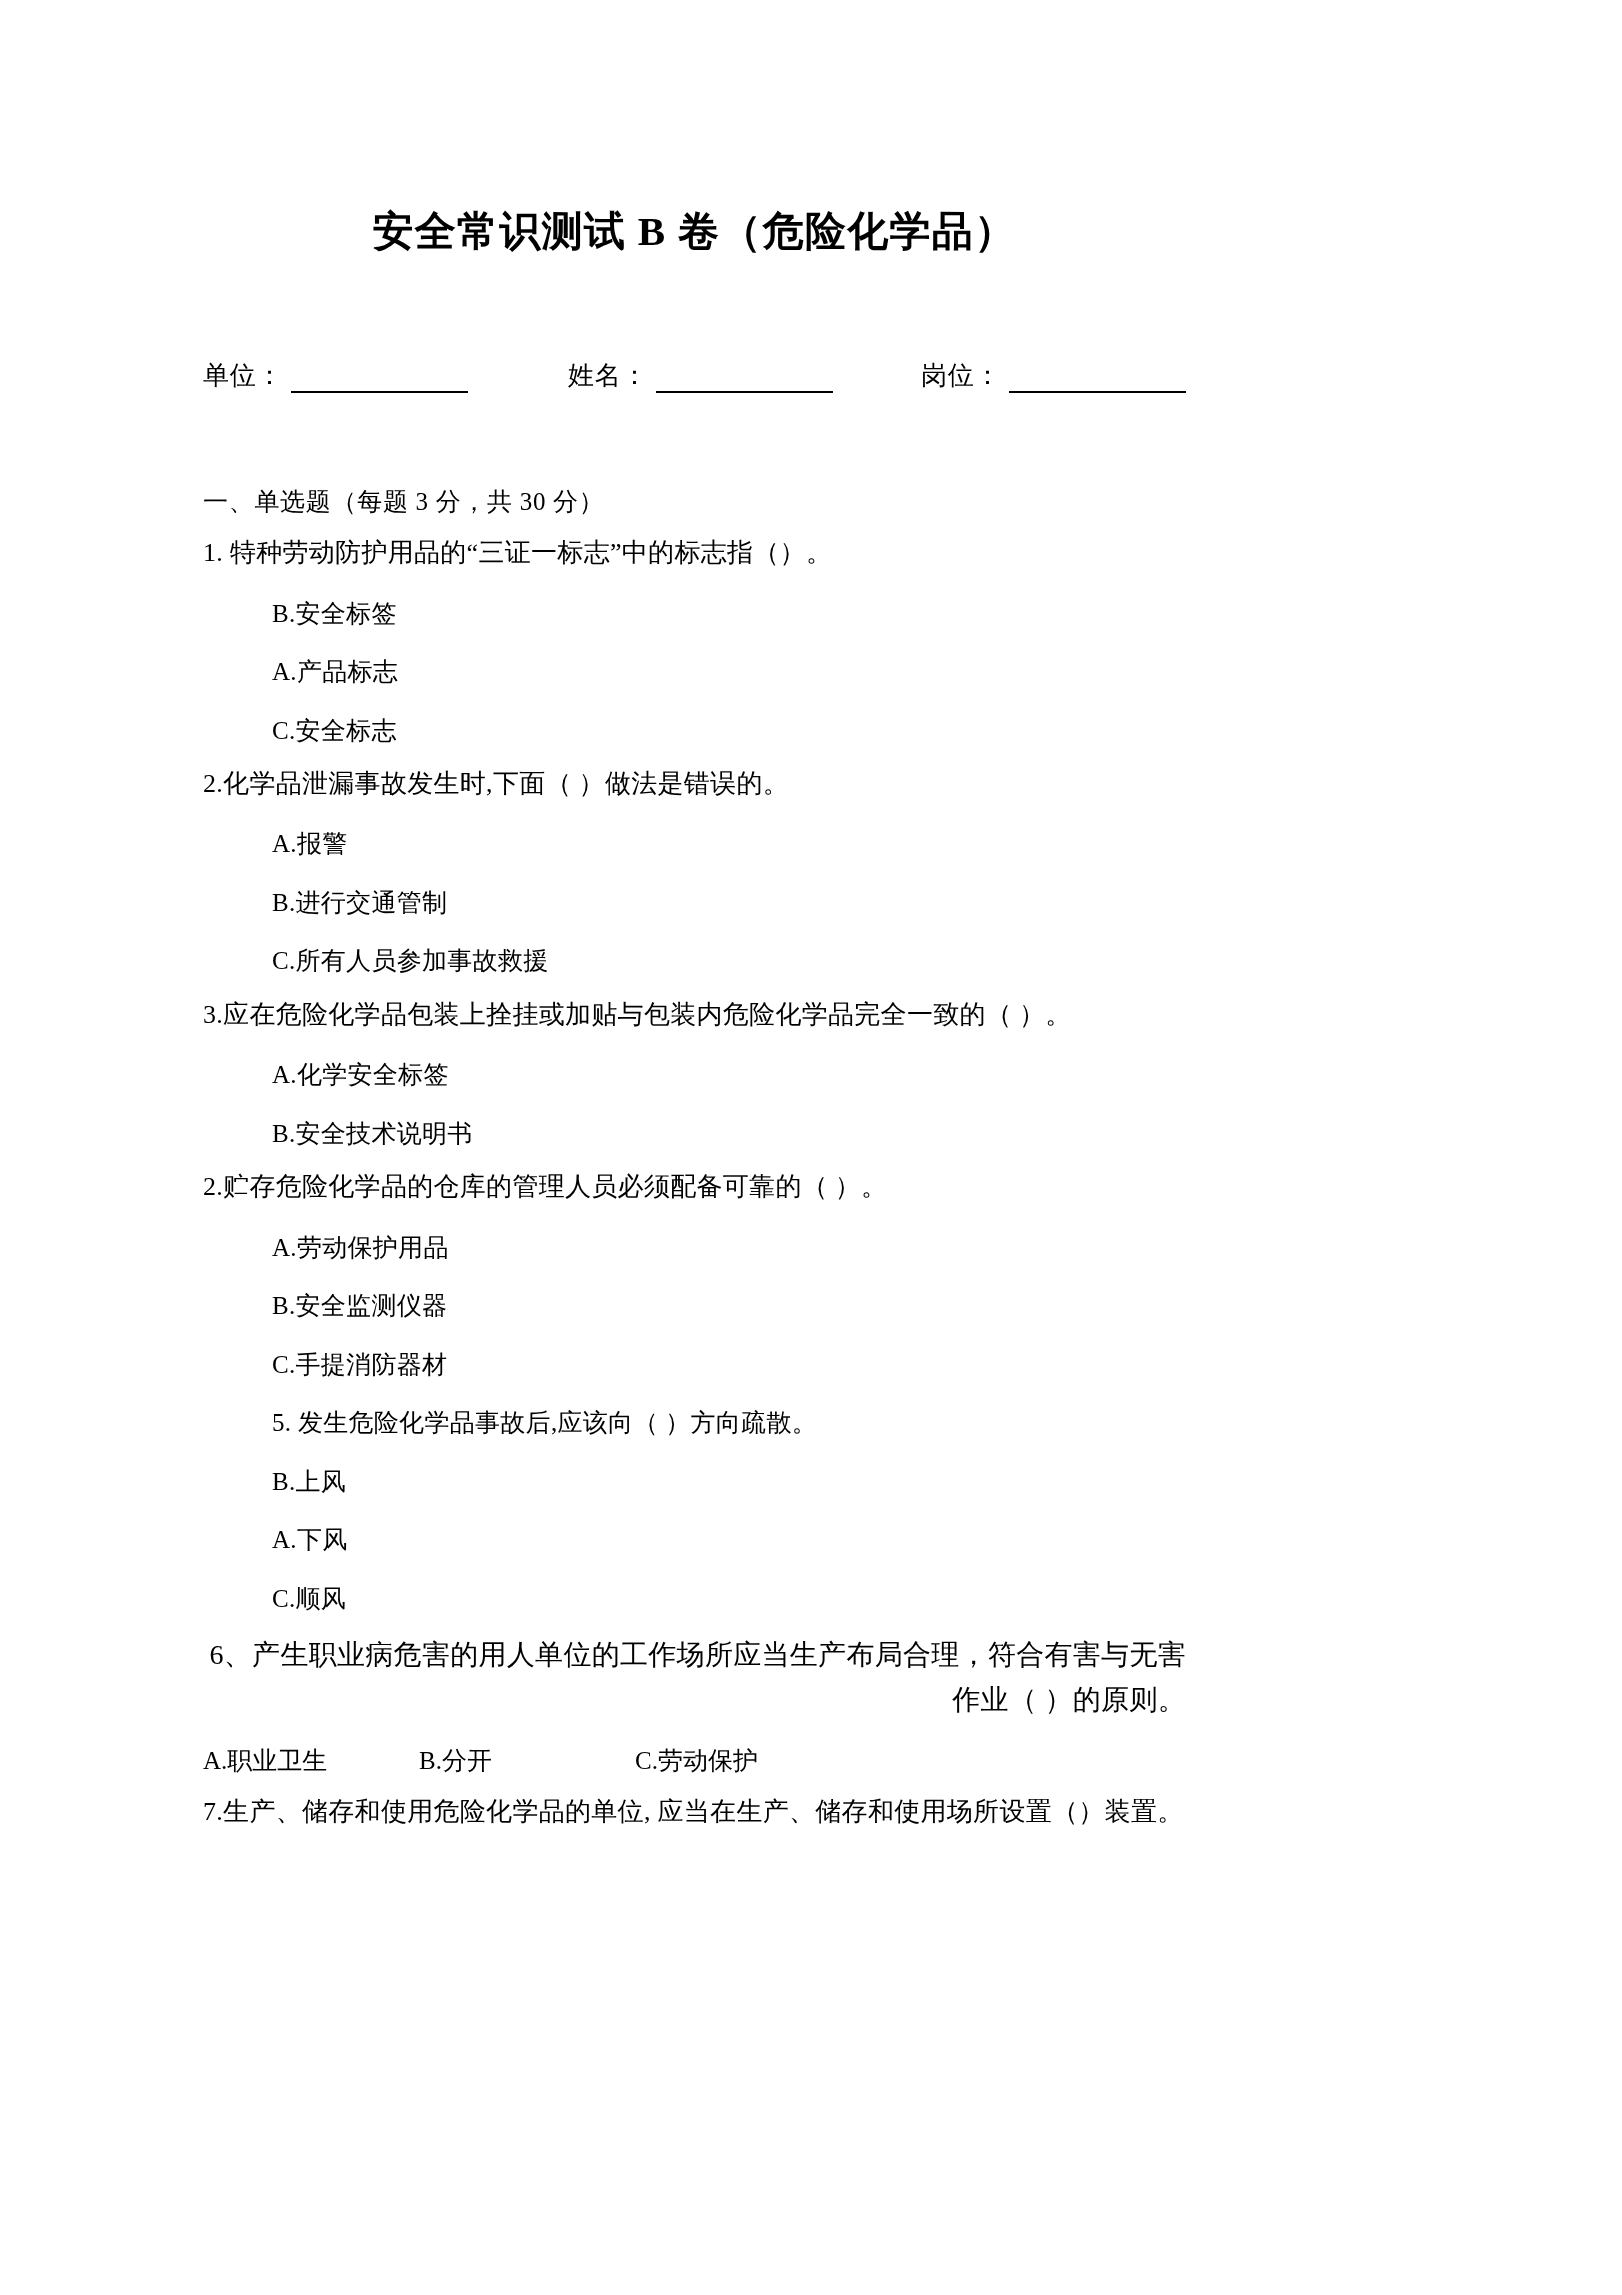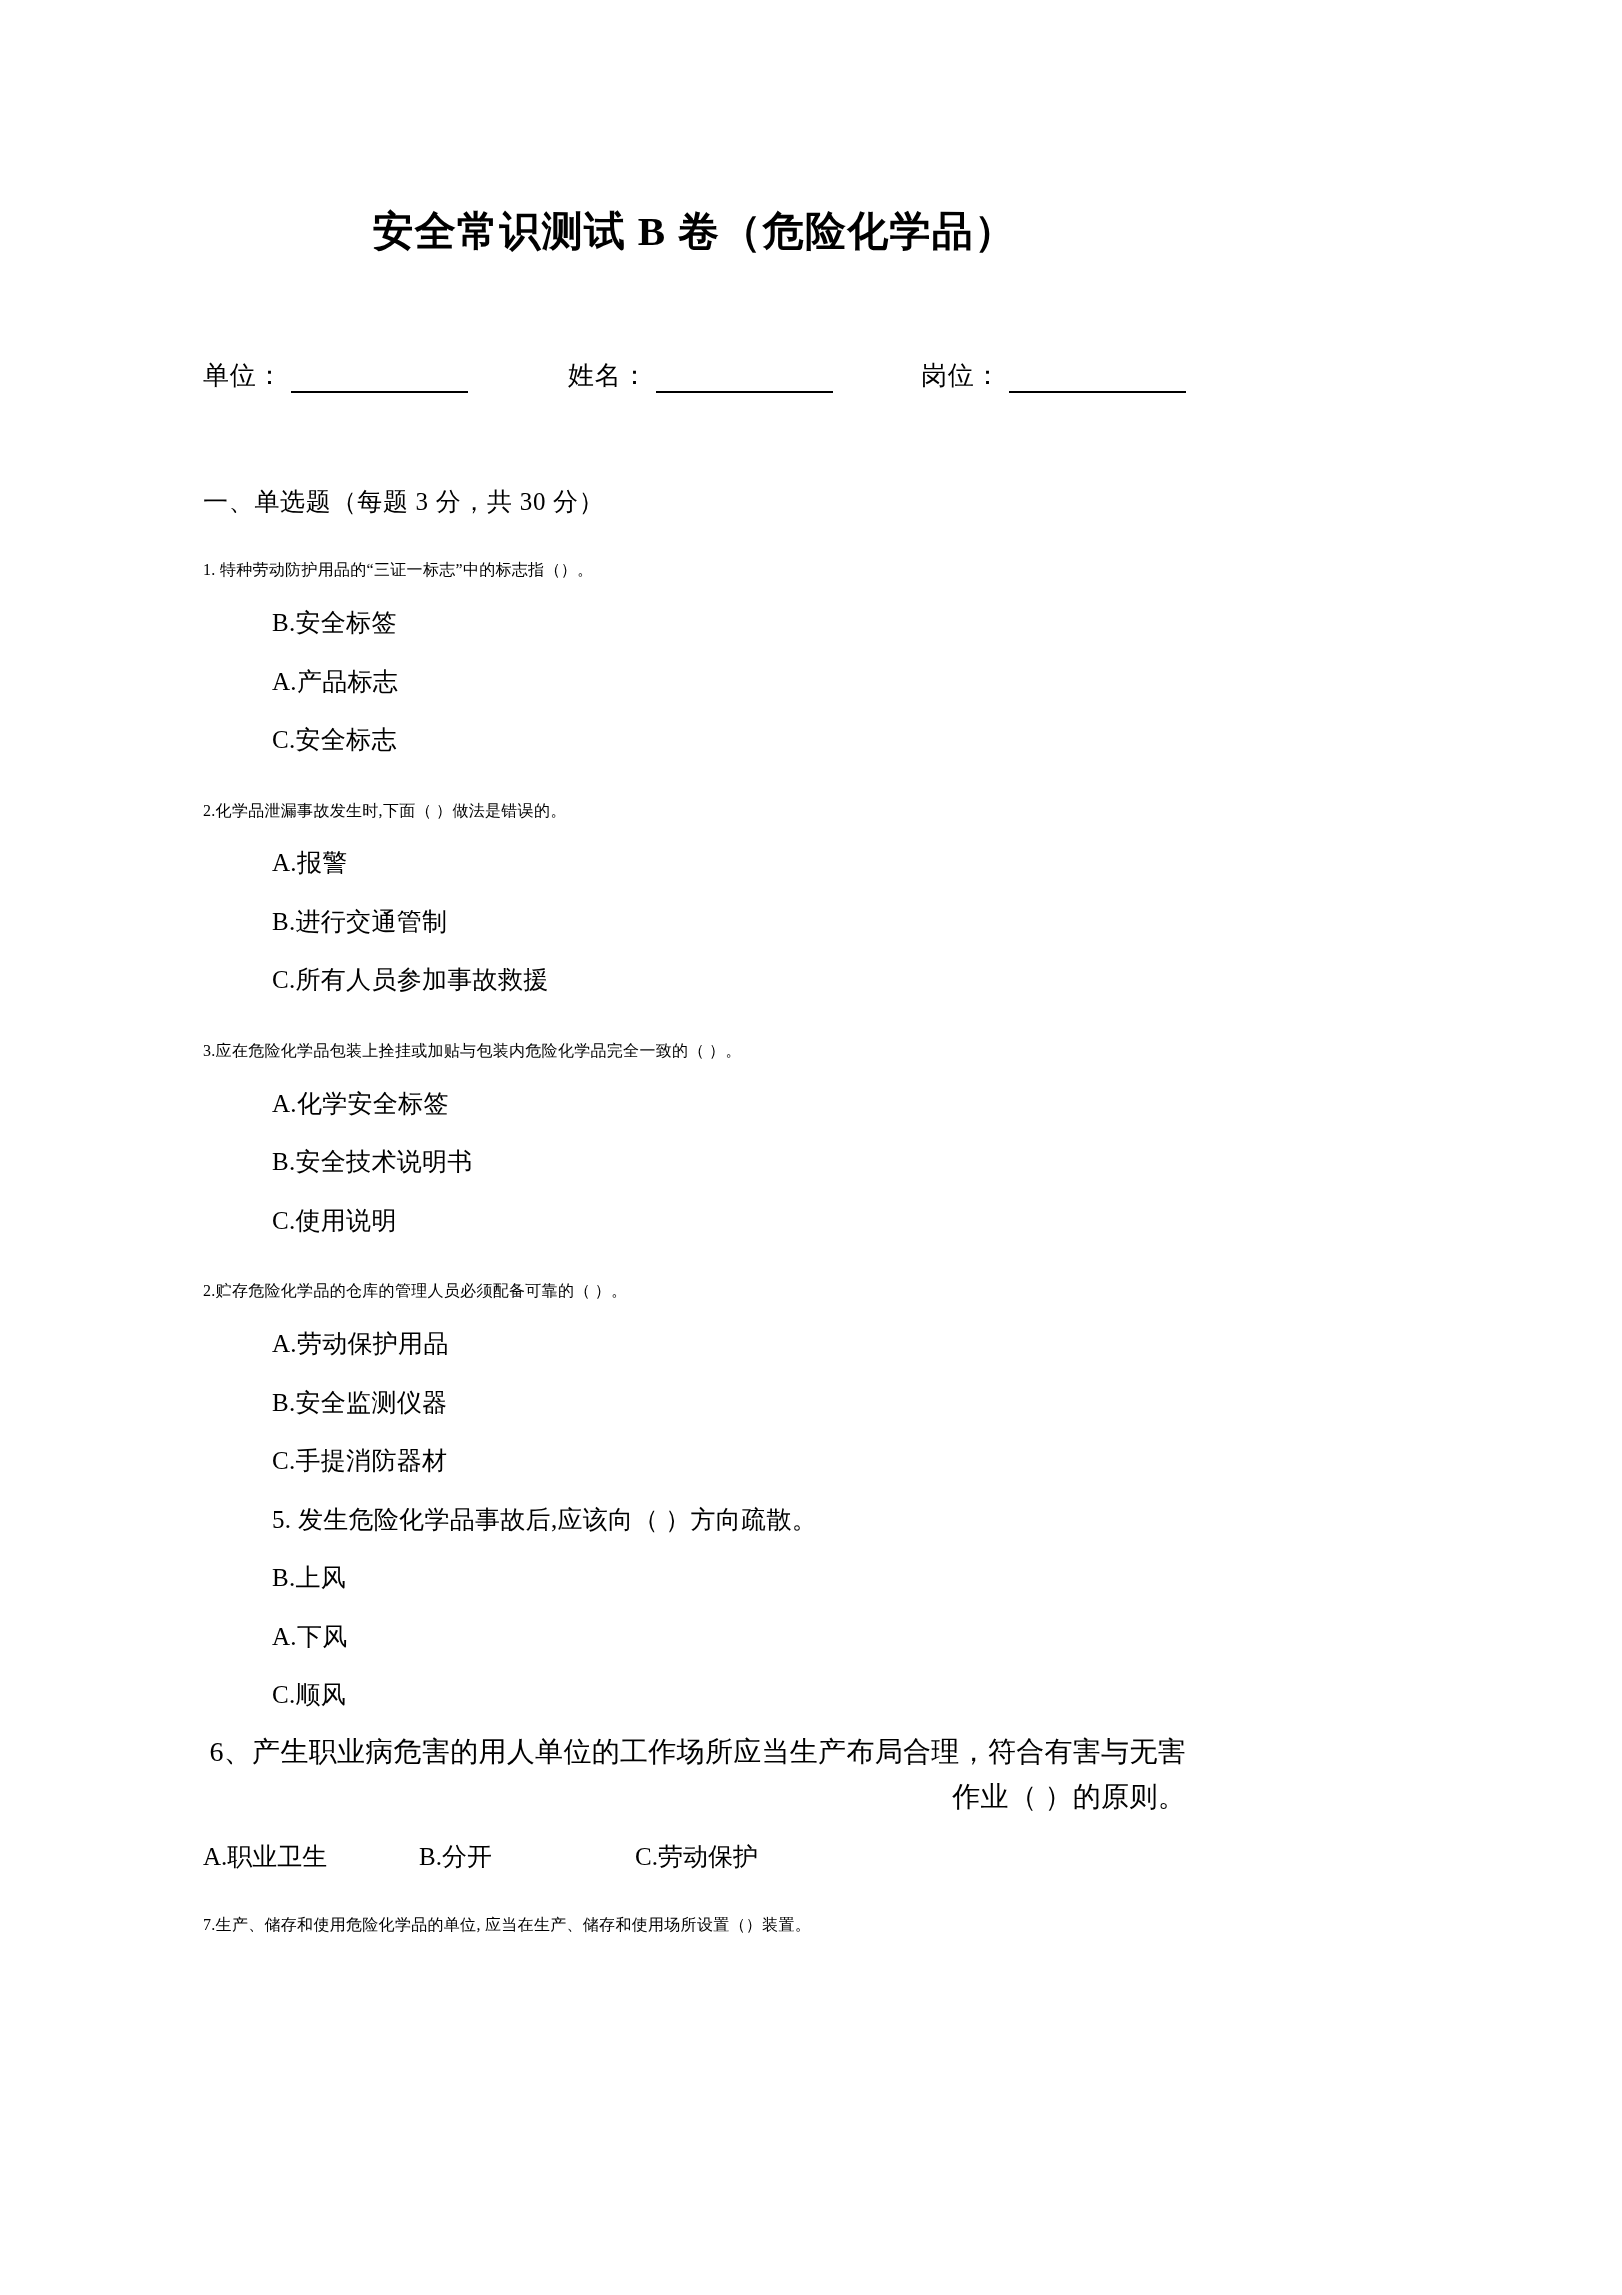--- a/index.html
+++ b/index.html
@@ -54,22 +54,22 @@
   }
   .meta-gap-1 { width: 131px; }
   .meta-gap-2 { width: 115px; }
 
   .section-head {
     margin-top: 92px;
     font-size: 25px;
     letter-spacing: 0.7px;
   }
   .q {
-    margin-top: 40px;
-    font-size: 16px;
+    margin-top: 15px;
+    font-size: 26px;
     line-height: 1.55;
     letter-spacing: 0.3px;
   }
   .q-wrap {
     margin-top: 15px;
     font-size: 28px;
     line-height: 1.62;
     letter-spacing: 0.3px;
     text-align: right;
   }
@@ -120,21 +120,20 @@
   <div class="opt">C.安全标志</div>
 
   <div class="q">2.化学品泄漏事故发生时,下面（ ）做法是错误的。</div>
   <div class="opt">A.报警</div>
   <div class="opt">B.进行交通管制</div>
   <div class="opt">C.所有人员参加事故救援</div>
 
   <div class="q">3.应在危险化学品包装上拴挂或加贴与包装内危险化学品完全一致的（ ）。</div>
   <div class="opt">A.化学安全标签</div>
   <div class="opt">B.安全技术说明书</div>
-  <div class="opt">C.使用说明</div>
 
   <div class="q">2.贮存危险化学品的仓库的管理人员必须配备可靠的（ ）。</div>
   <div class="opt">A.劳动保护用品</div>
   <div class="opt">B.安全监测仪器</div>
   <div class="opt">C.手提消防器材</div>
 
   <div class="opt">5. 发生危险化学品事故后,应该向（ ）方向疏散。</div>
   <div class="opt">B.上风</div>
   <div class="opt">A.下风</div>
   <div class="opt">C.顺风</div>

